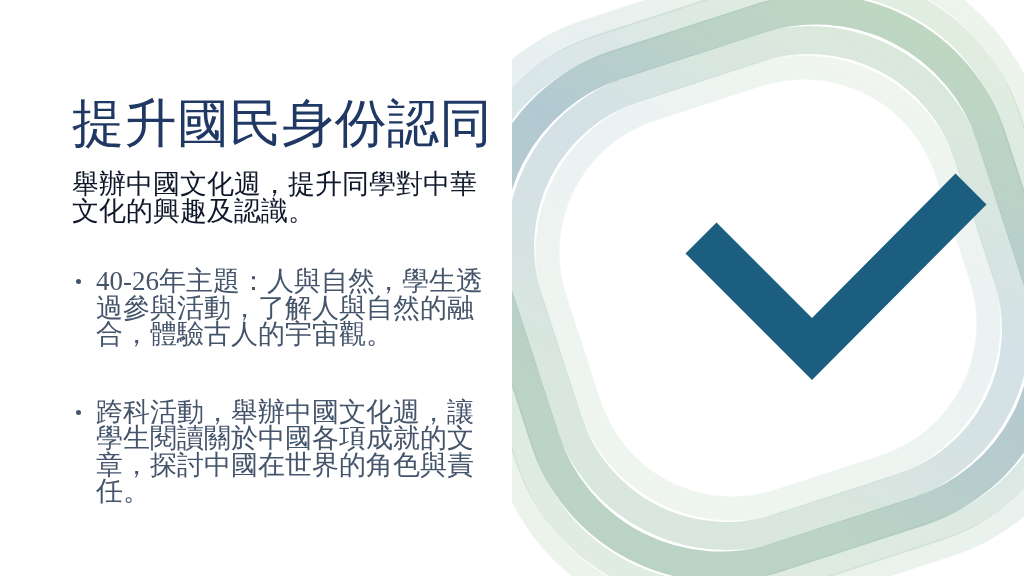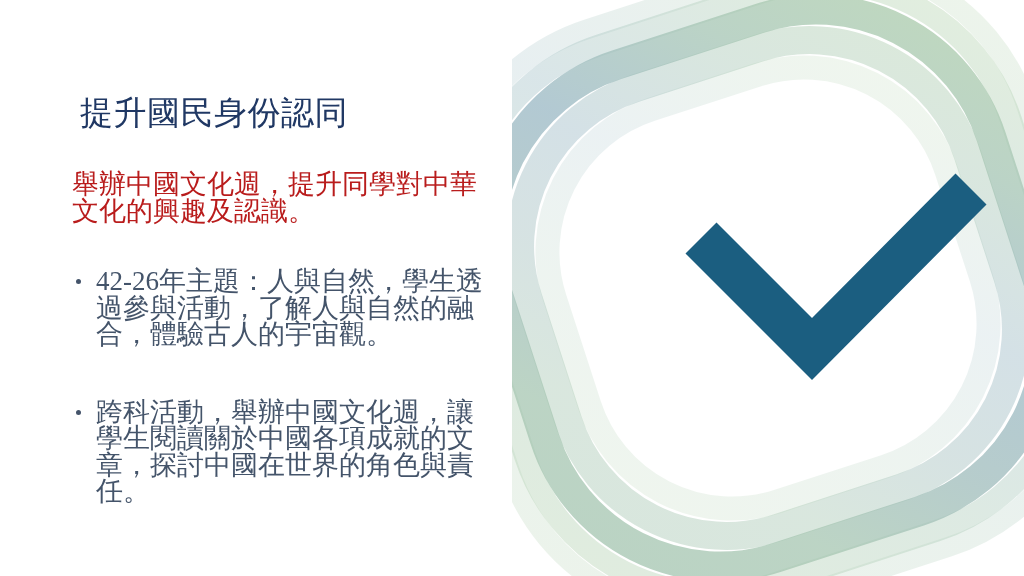--- a/index.html
+++ b/index.html
@@ -42,40 +42,39 @@
     top: 0;
     width: 500px;
     height: 576px;
   }
 
   .slide-title {
     position: absolute;
     left: 72px;
     top: 96px;
     width: 420px;
-    font-size: 33px;
+    font-size: 52px;
     line-height: 1.08;
     letter-spacing: 0.5px;
     color: #203864;
     font-weight: 400;
     white-space: nowrap;
-    margin-left: 8px;
   }
 
   .body-block {
     position: absolute;
     left: 72px;
     top: 171px;
     width: 412px;
   }
 
   .para {
     font-size: 27px;
     line-height: 26.5px;
-    color: #b91c1c;
+    color: #0f172a;
     letter-spacing: 0px;
     margin: 0;
   }
 
   .bullets {
     position: absolute;
     left: 72px;
     top: 268px;
     width: 420px;
     margin: 0;
@@ -111,21 +110,21 @@
 
     <div class="slide-title">提升國民身份認同</div>
 
     <div class="body-block">
       <p class="para">舉辦中國文化週，提升同學對中華文化的興趣及認識。</p>
     </div>
 
     <ul class="bullets">
       <li class="bullet-item">
         <span class="bullet-dot"></span>
-        <span class="bullet-text">42-26年主題：人與自然，學生透過參與活動，了解人與自然的融合，體驗古人的宇宙觀。</span>
+        <span class="bullet-text">40-26年主題：人與自然，學生透過參與活動，了解人與自然的融合，體驗古人的宇宙觀。</span>
       </li>
       <li class="bullet-item">
         <span class="bullet-dot"></span>
         <span class="bullet-text">跨科活動，舉辦中國文化週，讓學生閱讀關於中國各項成就的文章，探討中國在世界的角色與責任。</span>
       </li>
     </ul>
 
   </div>
 
   <div class="graphic">

